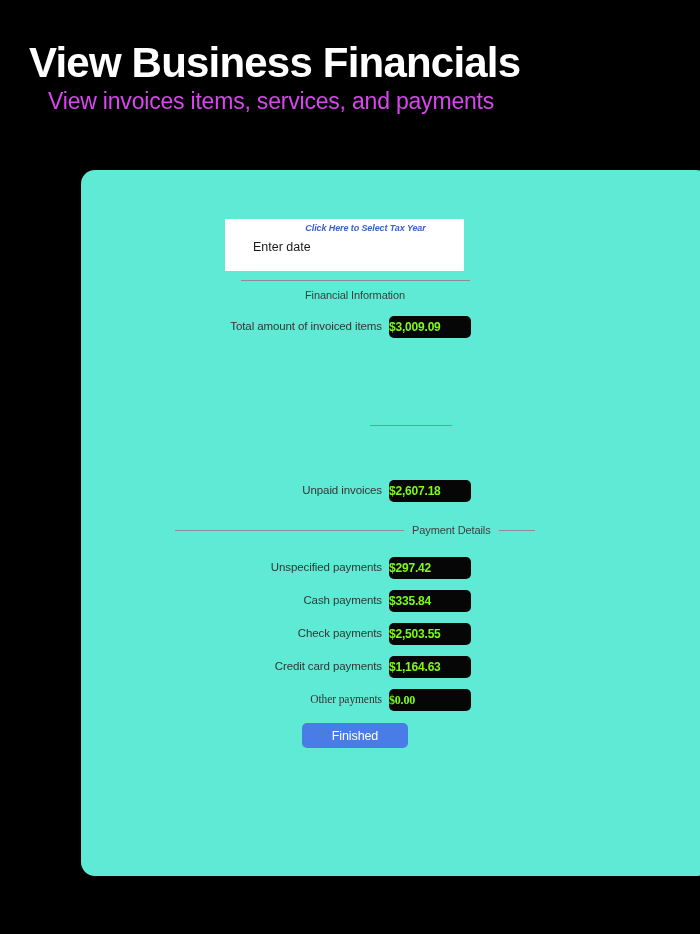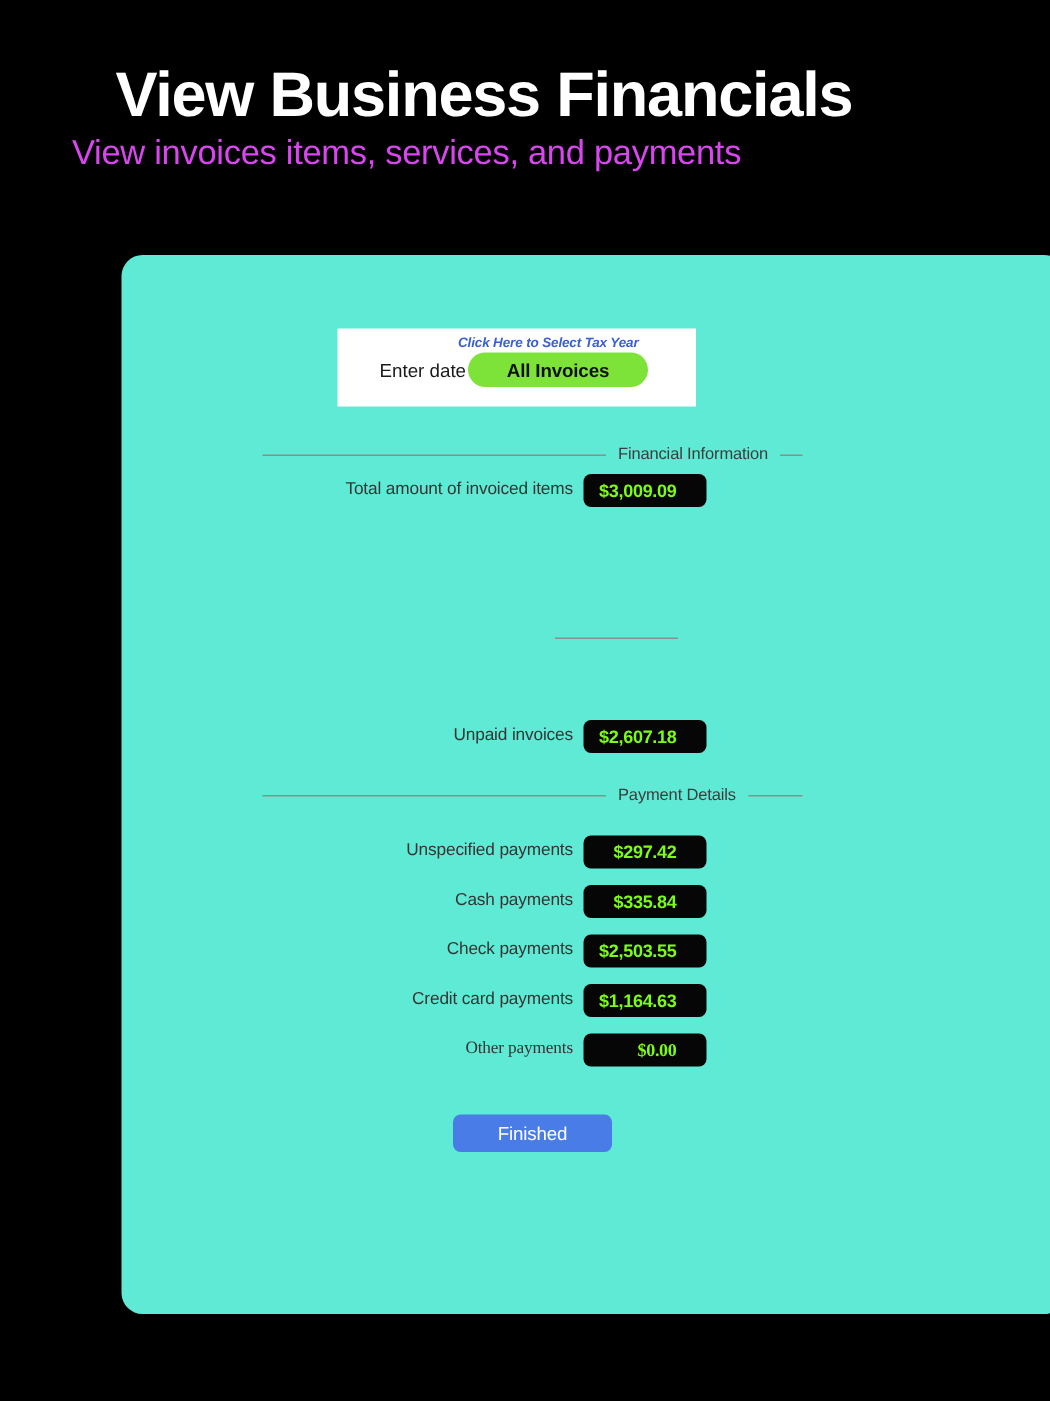--- a/index.html
+++ b/index.html
@@ -26,21 +26,20 @@
   .page-title {
     position: absolute;
     left: 29px;
     top: 42px;
     font-size: 42px;
     font-weight: bold;
     color: #ffffff;
     letter-spacing: -0.8px;
     line-height: 1;
     white-space: nowrap;
-    margin-left: 48px;
   }
   .page-subtitle {
     position: absolute;
     left: 48px;
     top: 90px;
     font-size: 23px;
     font-weight: normal;
     color: #d946ef;
     letter-spacing: -0.2px;
     line-height: 1;
@@ -164,37 +163,37 @@
   .fin-field {
     position: absolute;
     left: 289px;    
     top: 0;
     width: 82px;
     height: 22px;
     background: #060606;
     border-radius: 5px;
     display: flex;
     align-items: center;
-    justify-content: flex-end;
-    padding-right: 20px;
+    justify-content: flex-start;
+    padding-right: 10px;
     box-sizing: border-box;
   }
   .fin-value {
     font-size: 12px;
     font-weight: bold;
     color: #7cfc15;
     letter-spacing: -0.2px;
     white-space: nowrap;
   }
 
   
   .finished-button {
     position: absolute;
     left: 221px;    
-    top: 573px;     
+    top: 553px;     
     width: 106px;
     height: 25px;
     background: #4a7ce8;
     border: none;
     border-radius: 5px;
     color: #ffffff;
     font-family: "Liberation Sans", sans-serif;
     font-size: 12.5px;
     letter-spacing: -0.1px;
     cursor: pointer;
@@ -210,24 +209,23 @@
 <div class="header">
   <div class="page-title">View Business Financials</div>
   <div class="page-subtitle">View invoices items, services, and payments</div>
 </div>
 
 <div class="card">
 
   <div class="date-panel">
     <div class="tax-year-link">Click Here to Select Tax Year</div>
     <div class="enter-date-label">Enter date</div>
-    <button class="all-invoices-button">All Invoices</button>
-  </div>
-
-  <div class="section-divider" style="top:126px;">
+  </div>
+
+  <div class="section-divider" style="top:110px;flex-direction:column;">
     <div class="rule rule-left"></div>
     <div class="section-label">Financial Information</div>
     <div class="rule rule-right"></div>
   </div>
 
   <div class="fin-row" style="top:146px;">
     <div class="fin-label">Total amount of invoiced items</div>
     <div class="fin-field">
       <span class="fin-value">$3,009.09</span>
     </div>

